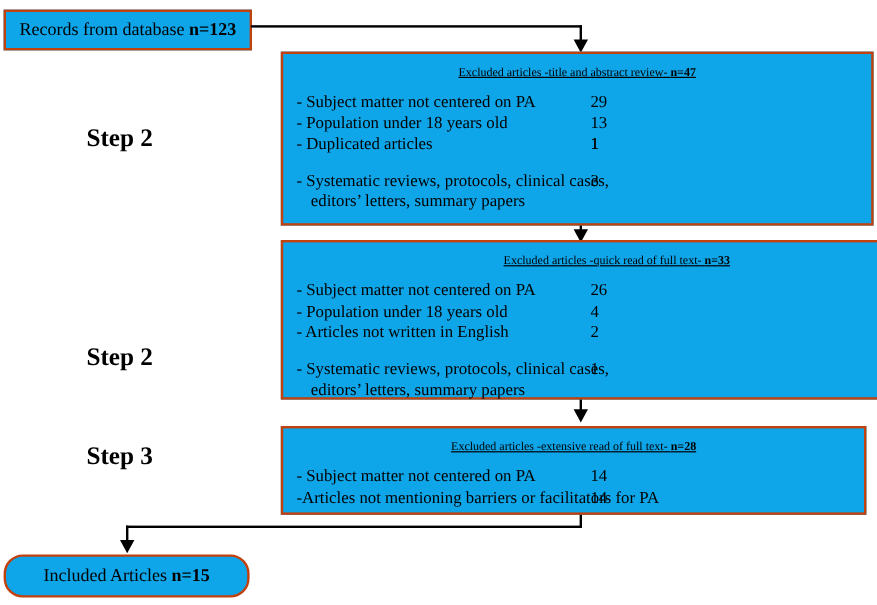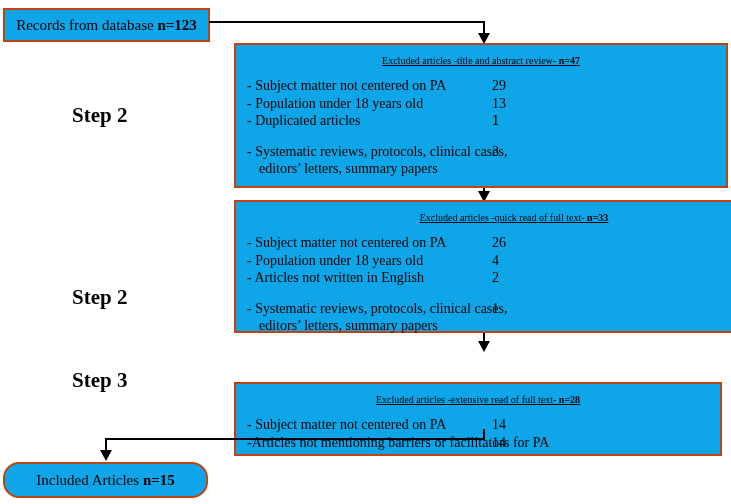--- a/index.html
+++ b/index.html
@@ -182,21 +182,21 @@
         <span class="txt">- Systematic reviews, protocols, clinical cases,</span>
         <span class="cnt">1</span>
         <span class="sub">editors’ letters, summary papers</span>
       </div>
     </div>
   </div>
 
   <div class="vline" style="left:483px; top:333px; height:11px;"></div>
   <div class="arrowhead" style="left:478px; top:341px;"></div>
 
-  <div class="box" style="left:234px; top:355px; width:488px; height:74px;margin-top:27px;">
+  <div class="box" style="left:234px; top:355px; width:488px; height:74px;">
     <div class="excl-head">
       <span class="u">Excluded articles -extensive read of full text- </span><span class="u n">n=28</span>
     </div>
     <div class="rows">
       <div class="row">
         <span class="txt">- Subject matter not centered on PA</span>
         <span class="cnt">14</span>
       </div>
       <div class="row">
         <span class="txt">-Articles not mentioning barriers or facilitators for PA</span>

